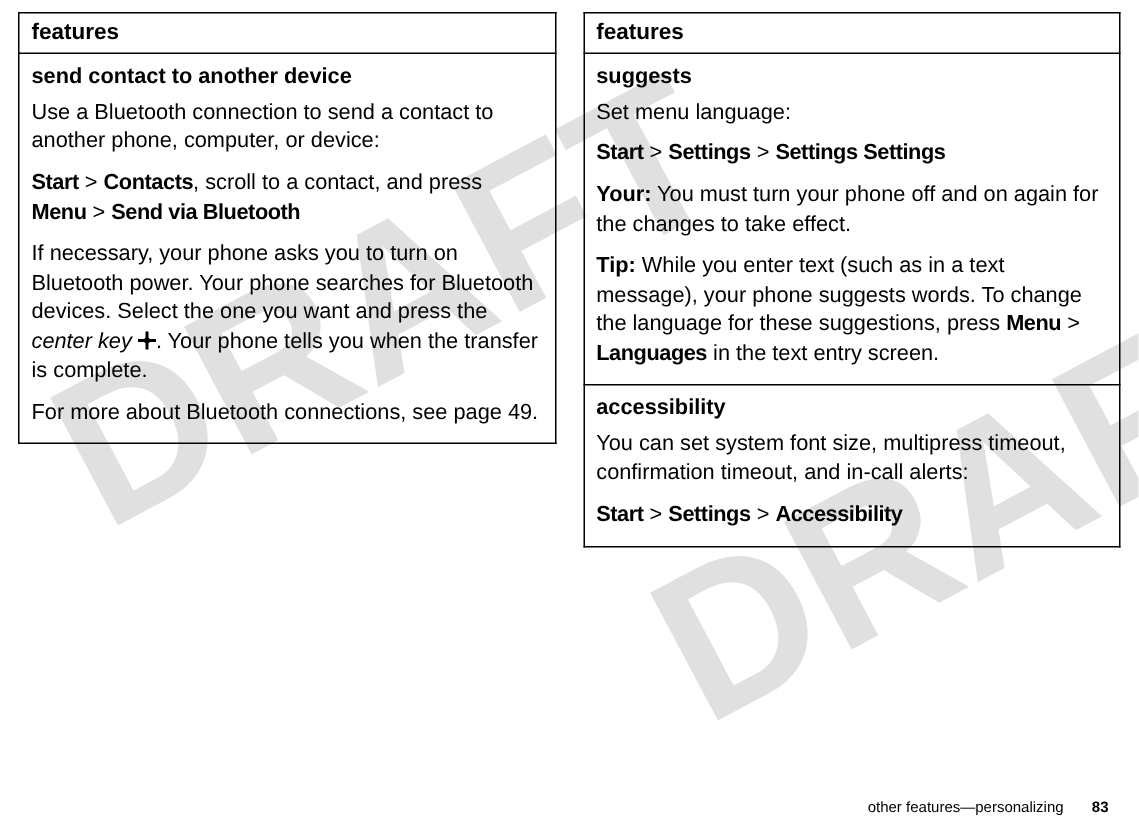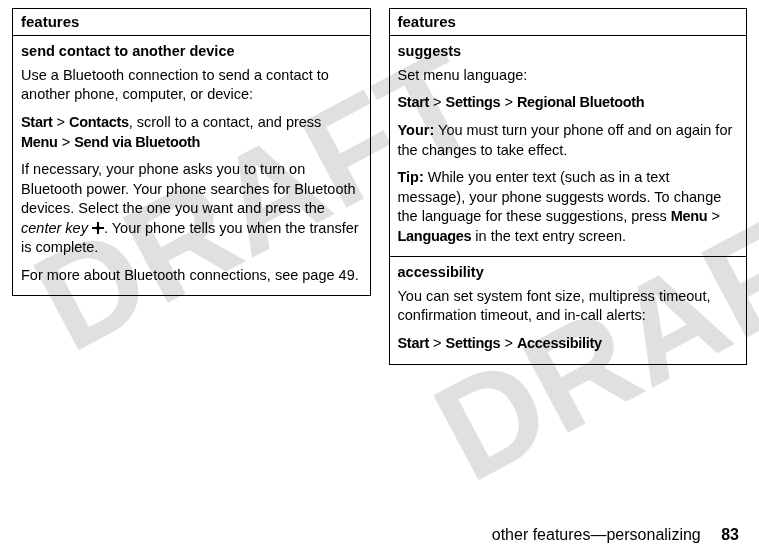--- a/index.html
+++ b/index.html
@@ -76,21 +76,21 @@
   }
   .keyicon::before { left: 0; top: 5px; width: 12px; height: 2px; }
   .keyicon::after  { left: 5px; top: 0; width: 2px; height: 12px; }
   .keyicon .dot {
     position: absolute; left: 4px; top: 4px; width: 4px; height: 4px; background:#000; border-radius:50%;
   }
   .footer {
     position: absolute;
     bottom: 6px;
     right: 20px;
-    font-size: 16px;
+    font-size: 10px;
   }
   .footer .pn { font-weight: 700; margin-left: 16px; }
 </style>
 </head>
 <body>
 
 <div class="watermark wm1">DRAFT</div>
 <div class="watermark wm2">DRAFT</div>
 
 <div class="content">
@@ -122,21 +122,21 @@
     <table class="feat">
       <tbody>
           <tr>
             <th>features</th>
           </tr>
       <tr>
             <td>
         <div class="row-title">suggests</div>
         <div class="p">Set menu language:</div>
         <div class="p">
-          <span class="bold cond">Start</span><span> &gt; </span><span class="bold cond">Settings</span><span> &gt; </span><span class="bold cond">Regional Bluetooth</span>
+          <span class="bold cond">Start</span><span> &gt; </span><span class="bold cond">Settings</span><span> &gt; </span><span class="bold cond">Settings Settings</span>
         </div>
         <div class="p">
           <span class="bold">Your:</span><span> You must turn your phone off and on again for the changes to take effect.</span>
         </div>
         <div class="p">
           <span class="bold">Tip:</span><span> While you enter text (such as in a text message), your phone suggests words. To change the language for these suggestions, press </span><span class="bold cond">Menu</span><span> &gt; </span><span class="bold cond">Languages</span><span> in the text entry screen.</span>
         </div>
       </td>
           </tr>
       <tr>

